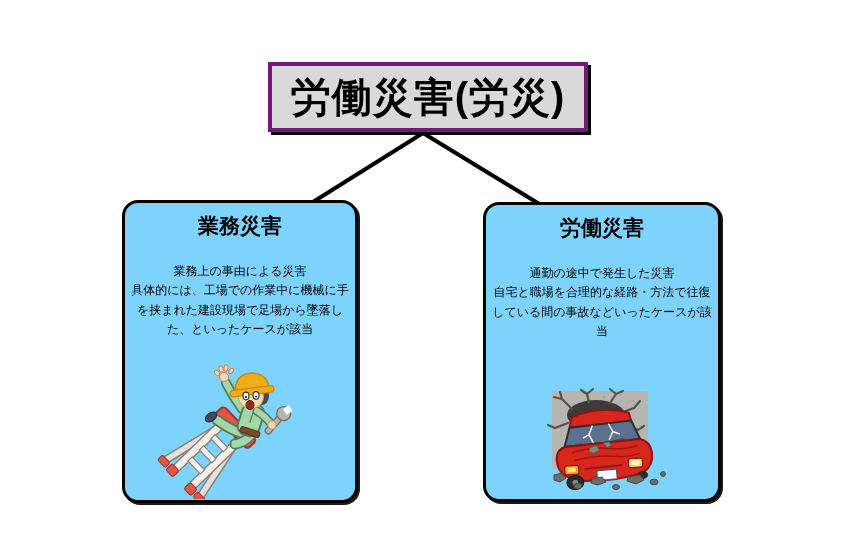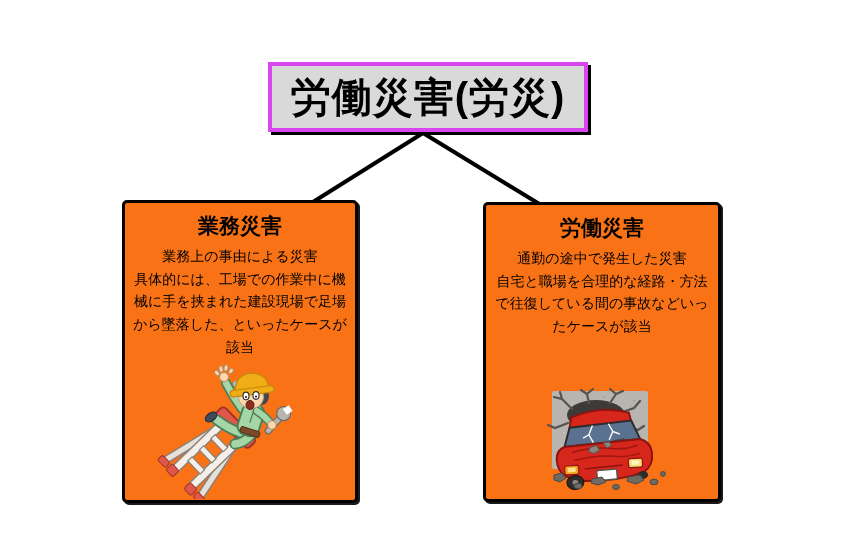--- a/index.html
+++ b/index.html
@@ -5,35 +5,35 @@
   html,body{margin:0;padding:0;background:#ffffff;}
   body{
     width:850px;height:560px;position:relative;overflow:hidden;
     font-family:"Liberation Sans","DejaVu Sans",sans-serif;color:#000;
   }
   .canvas{position:absolute;inset:0;}
   .connectors{position:absolute;left:0;top:0;width:850px;height:560px;pointer-events:none;}
 
   .root-box{
     position:absolute;left:268px;top:62px;width:320px;height:70px;box-sizing:border-box;
-    background:#d9d9d9;border:4px solid #d946ef;box-shadow:3px 3px 0 #000;
+    background:#d9d9d9;border:4px solid #701a75;box-shadow:3px 3px 0 #000;
     display:flex;align-items:center;justify-content:center;
   }
   .root-box .root-label{font-size:40px;font-weight:700;letter-spacing:1px;white-space:nowrap;}
 
   .node{
-    position:absolute;box-sizing:border-box;background:#f97316;
-    border:3px solid #000;border-radius:5px;box-shadow:2px 2px 0 #1a1a1a;
+    position:absolute;box-sizing:border-box;background:#7dd3fc;
+    border:3px solid #000;border-radius:16px;box-shadow:2px 2px 0 #1a1a1a;
   }
   .node-left{left:122px;top:200px;width:236px;height:303px;}
   .node-right{left:483px;top:202px;width:238px;height:300px;}
 
   .node-title{margin-top:9px;text-align:center;font-size:21px;font-weight:700;}
   .node-body{
-    margin-top:5px;padding:0 5px;text-align:center;font-size:14px;line-height:1.62;
+    margin-top:22px;padding:0 5px;text-align:center;font-size:12px;line-height:1.62;
     white-space:pre-line;
   }
   .illus{position:absolute;}
   .illus-worker{left:20px;top:160px;width:200px;height:136px;}
   .illus-car{left:58px;top:180px;width:134px;height:110px;}
 </style>
 </head>
 <body>
 
 <div class="canvas">

